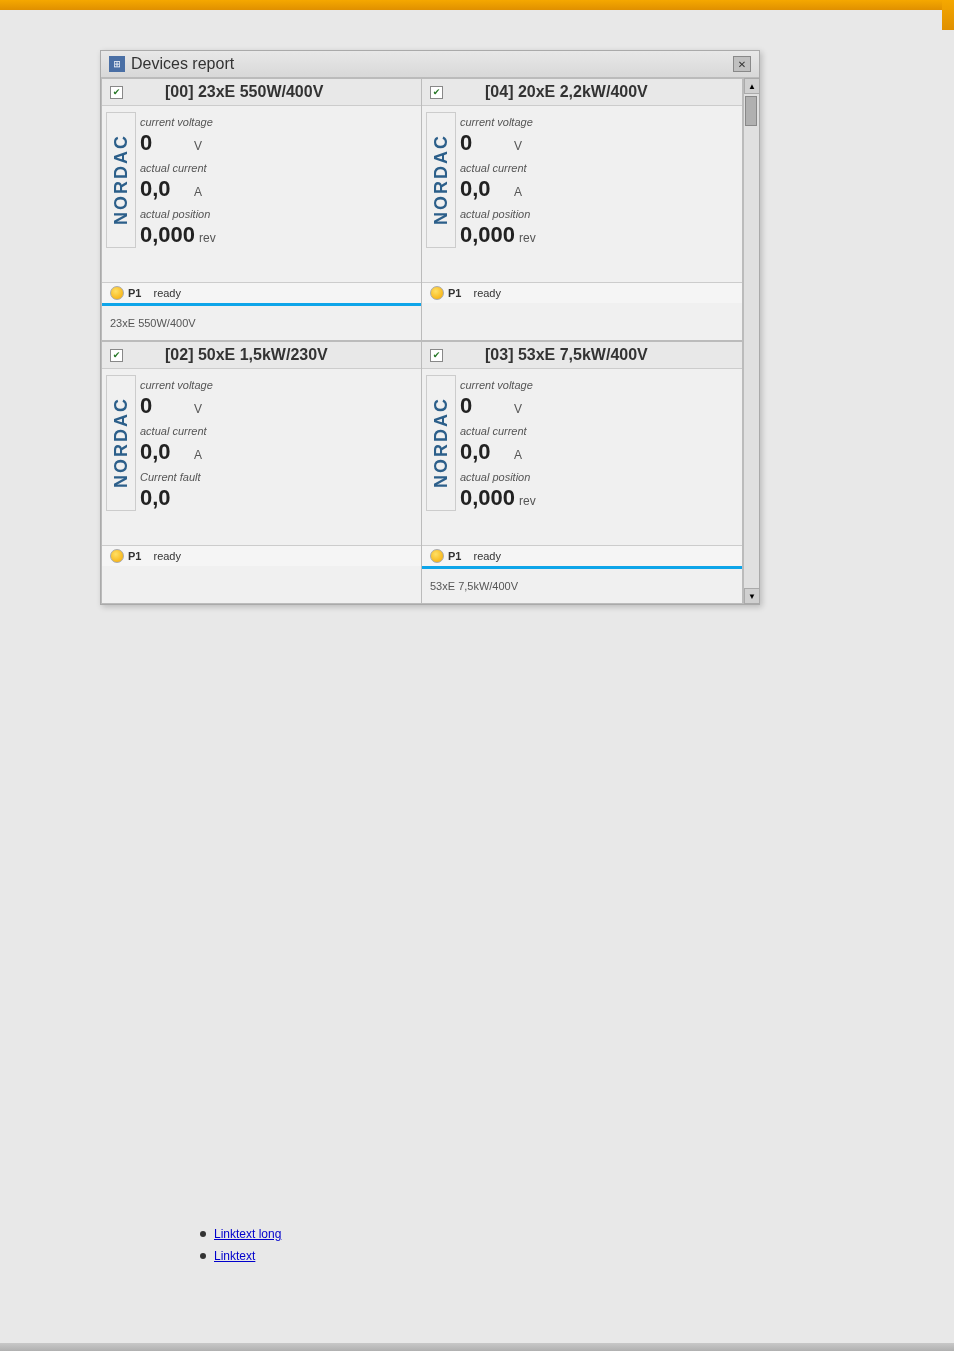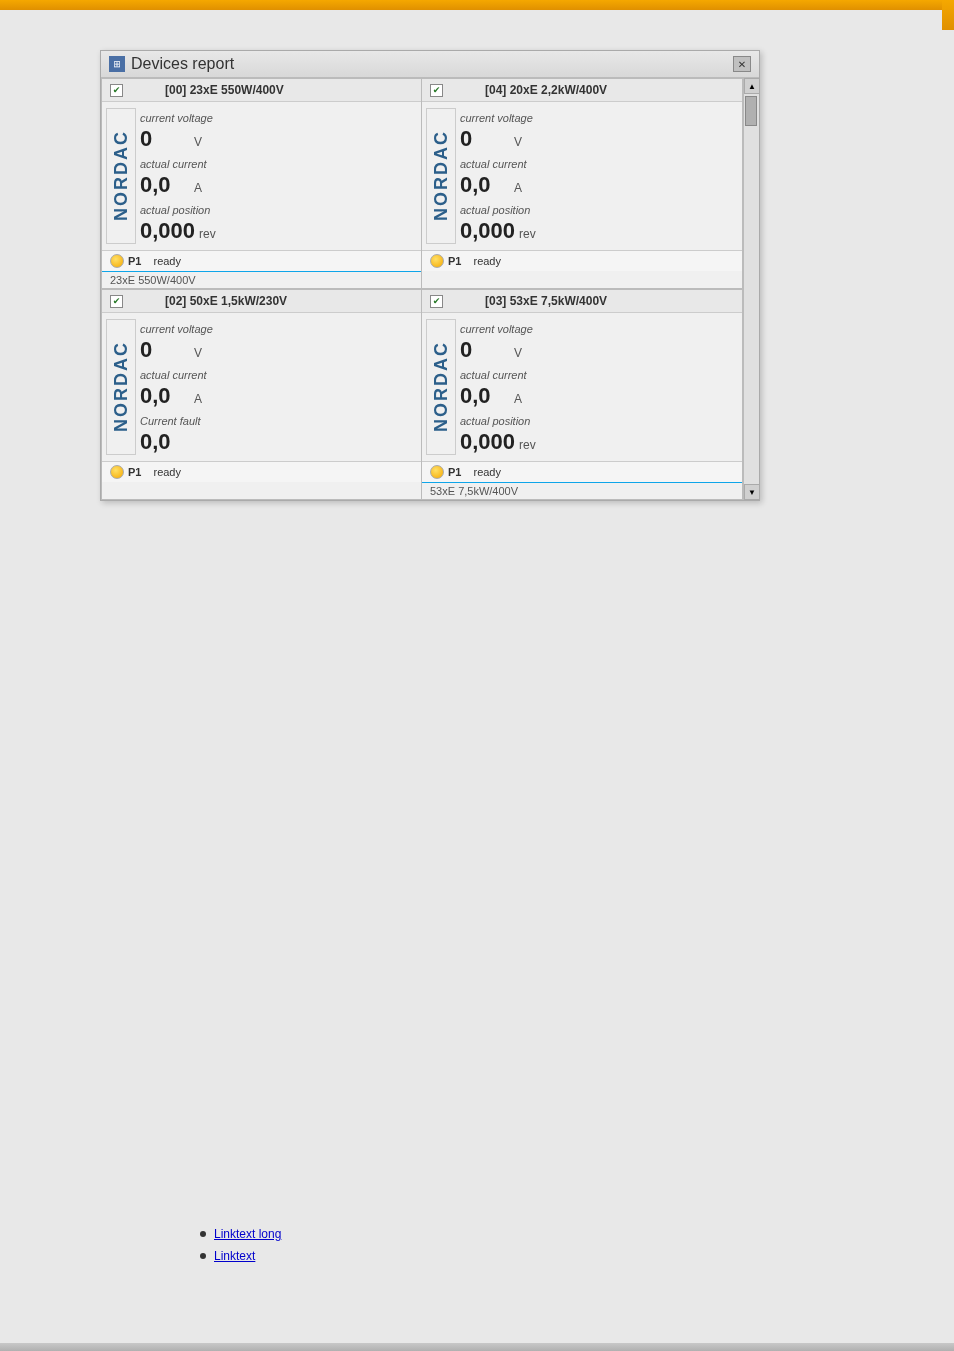--- a/index.html
+++ b/index.html
@@ -112,21 +112,21 @@
       border: 1px solid #888;
       background: white;
       display: flex;
       align-items: center;
       justify-content: center;
       font-size: 9px;
       color: #2a7a2a;
     }
 
     .device-title {
-      font-size: 12px;
+      font-size: 16px;
       font-weight: bold;
       color: #333;
       padding-left: 38px;
     }
 
     .device-body {
       display: flex;
       padding: 6px 4px;
       gap: 4px;
     }
@@ -179,20 +179,21 @@
       color: #555;
     }
 
     .device-footer {
       display: flex;
       align-items: center;
       gap: 4px;
       padding: 3px 8px;
       border-top: 1px solid #ccc;
       background: #f5f5f5;
+      margin-top: 28px;
     }
 
     .status-circle {
       width: 14px;
       height: 14px;
       border-radius: 50%;
       border: 1px solid #aaa;
       background: radial-gradient(circle at 40% 35%, #ffe066, #f5a800);
     }
 
@@ -202,24 +203,24 @@
       font-weight: bold;
     }
 
     .status-text {
       font-size: 11px;
       color: #333;
       padding-left: 8px;
     }
 
     .device-name-bar {
-      padding: 2px 8px;
+      padding: 11px 8px;
       font-size: 11px;
       color: #555;
-      border-top: 1px solid #0ea5e9;
+      border-top: 3px solid #0ea5e9;
       background: #f0f0f0;
     }
 
     
     .bullet-area {
       position: absolute;
       bottom: 80px;
       left: 200px;
       text-align: center;
     }

